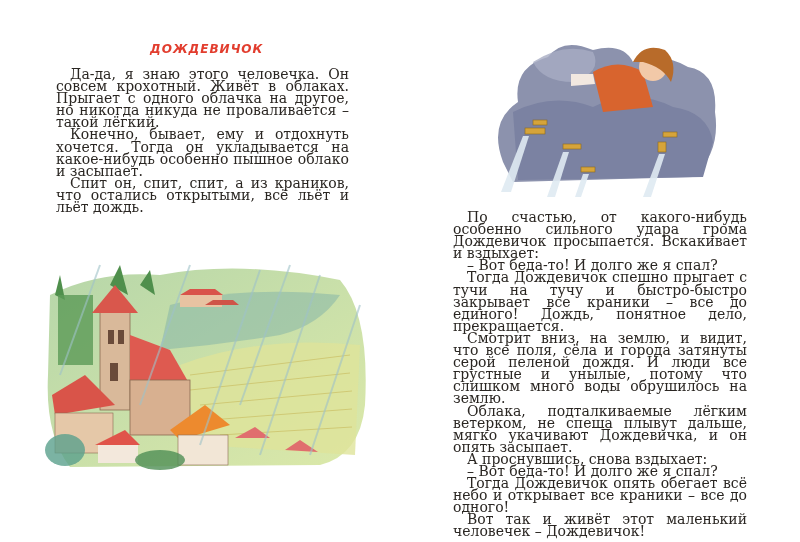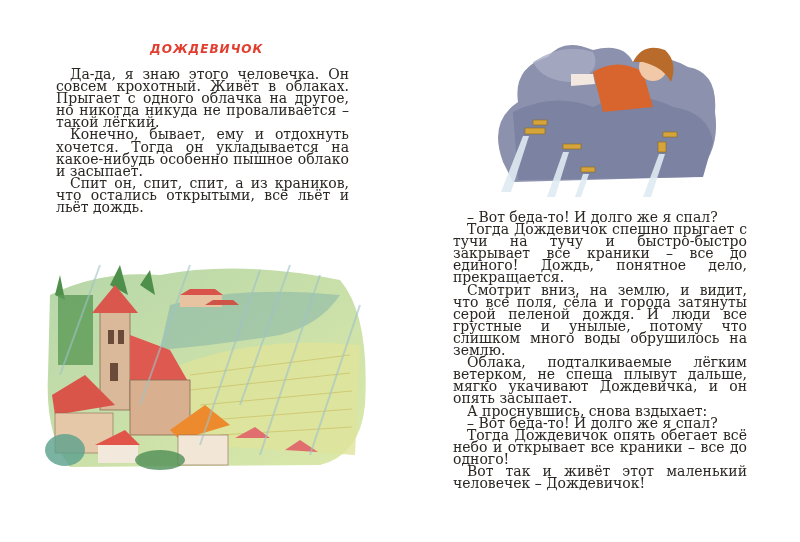--- a/index.html
+++ b/index.html
@@ -96,20 +96,21 @@
   <g fill="#dfeaf2" opacity="0.9">
     <path d="M30,124 L36,124 L18,180 L8,180 Z"></path>
       <path d="M70,140 L76,140 L62,185 L54,185 Z"></path>
     <path d="M90,162 L96,162 L88,185 L82,185 Z"></path>
       <path d="M166,142 L172,142 L158,185 L150,185 Z"></path>
   </g>
 </svg>
 
 <div class="page right">
   <div class="text rtext">
+    <p>По счастью, от какого-нибудь особенно сильного удара грома Дождевичок просыпается. Вскакивает и вздыхает:</p>
     <p>– Вот беда-то! И долго же я спал?</p>
     <p>Тогда Дождевичок спешно прыгает с тучи на тучу и быстро-быстро закрывает все краники – все до единого! Дождь, понятное дело, прекращается.</p>
     <p>Смотрит вниз, на землю, и видит, что все поля, сёла и города затянуты серой пеленой дождя. И люди все грустные и унылые, потому что слишком много воды обрушилось на землю.</p>
     <p>Облака, подталкиваемые лёгким ветерком, не спеша плывут дальше, мягко укачивают Дождевичка, и он опять засыпает.</p>
     <p>А проснувшись, снова вздыхает:</p>
     <p>– Вот беда-то! И долго же я спал?</p>
     <p>Тогда Дождевичок опять обегает всё небо и открывает все краники – все до одного!</p>
     <p>Вот так и живёт этот маленький человечек – Дождевичок!</p>
   </div>
 </div>

